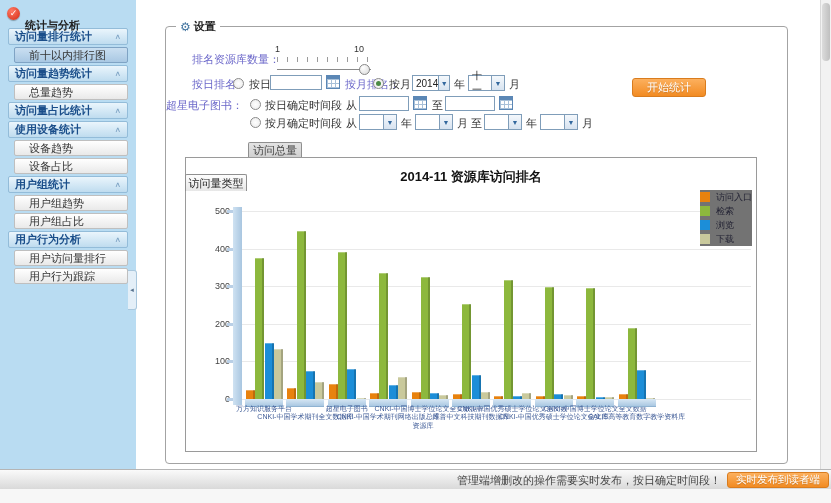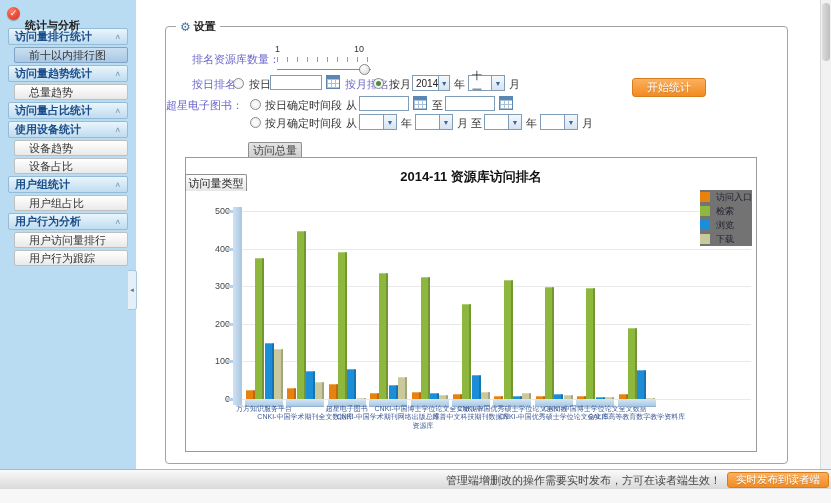--- a/index.html
+++ b/index.html
@@ -123,20 +123,21 @@
         <div class="menu-group">
           <span>使用设备统计</span>
           <span class="chev">∧</span>
         </div>
         <div class="menu-item">设备趋势</div>
         <div class="menu-item">设备占比</div>
         <div class="menu-group">
           <span>用户组统计</span>
           <span class="chev">∧</span>
         </div>
+        <div class="menu-item">用户组趋势</div>
         <div class="menu-item">用户组占比</div>
         <div class="menu-group">
           <span>用户行为分析</span>
           <span class="chev">∧</span>
         </div>
         <div class="menu-item">用户访问量排行</div>
         <div class="menu-item">用户行为跟踪</div>
       </div>
   </div>
   <div class="collapse-handle">
@@ -316,19 +317,19 @@
         </div>
       </div>
   </div>
 
   <div class="scrollbar">
     <div class="scroll-thumb"></div>
   </div>
 
   <div class="bottom-bar">
     <div class="bar-right">
-      <span class="notice">管理端增删改的操作需要实时发布，方可在读者端生效！</span>
+      <span class="notice">管理端增删改的操作需要实时发布，按日确定时间段！</span>
       <span class="btn-orange publish-btn">实时发布到读者端</span>
     </div>
   </div>
   <div class="bottom-strip"></div>
 
 </div>
 
 </body></html>

